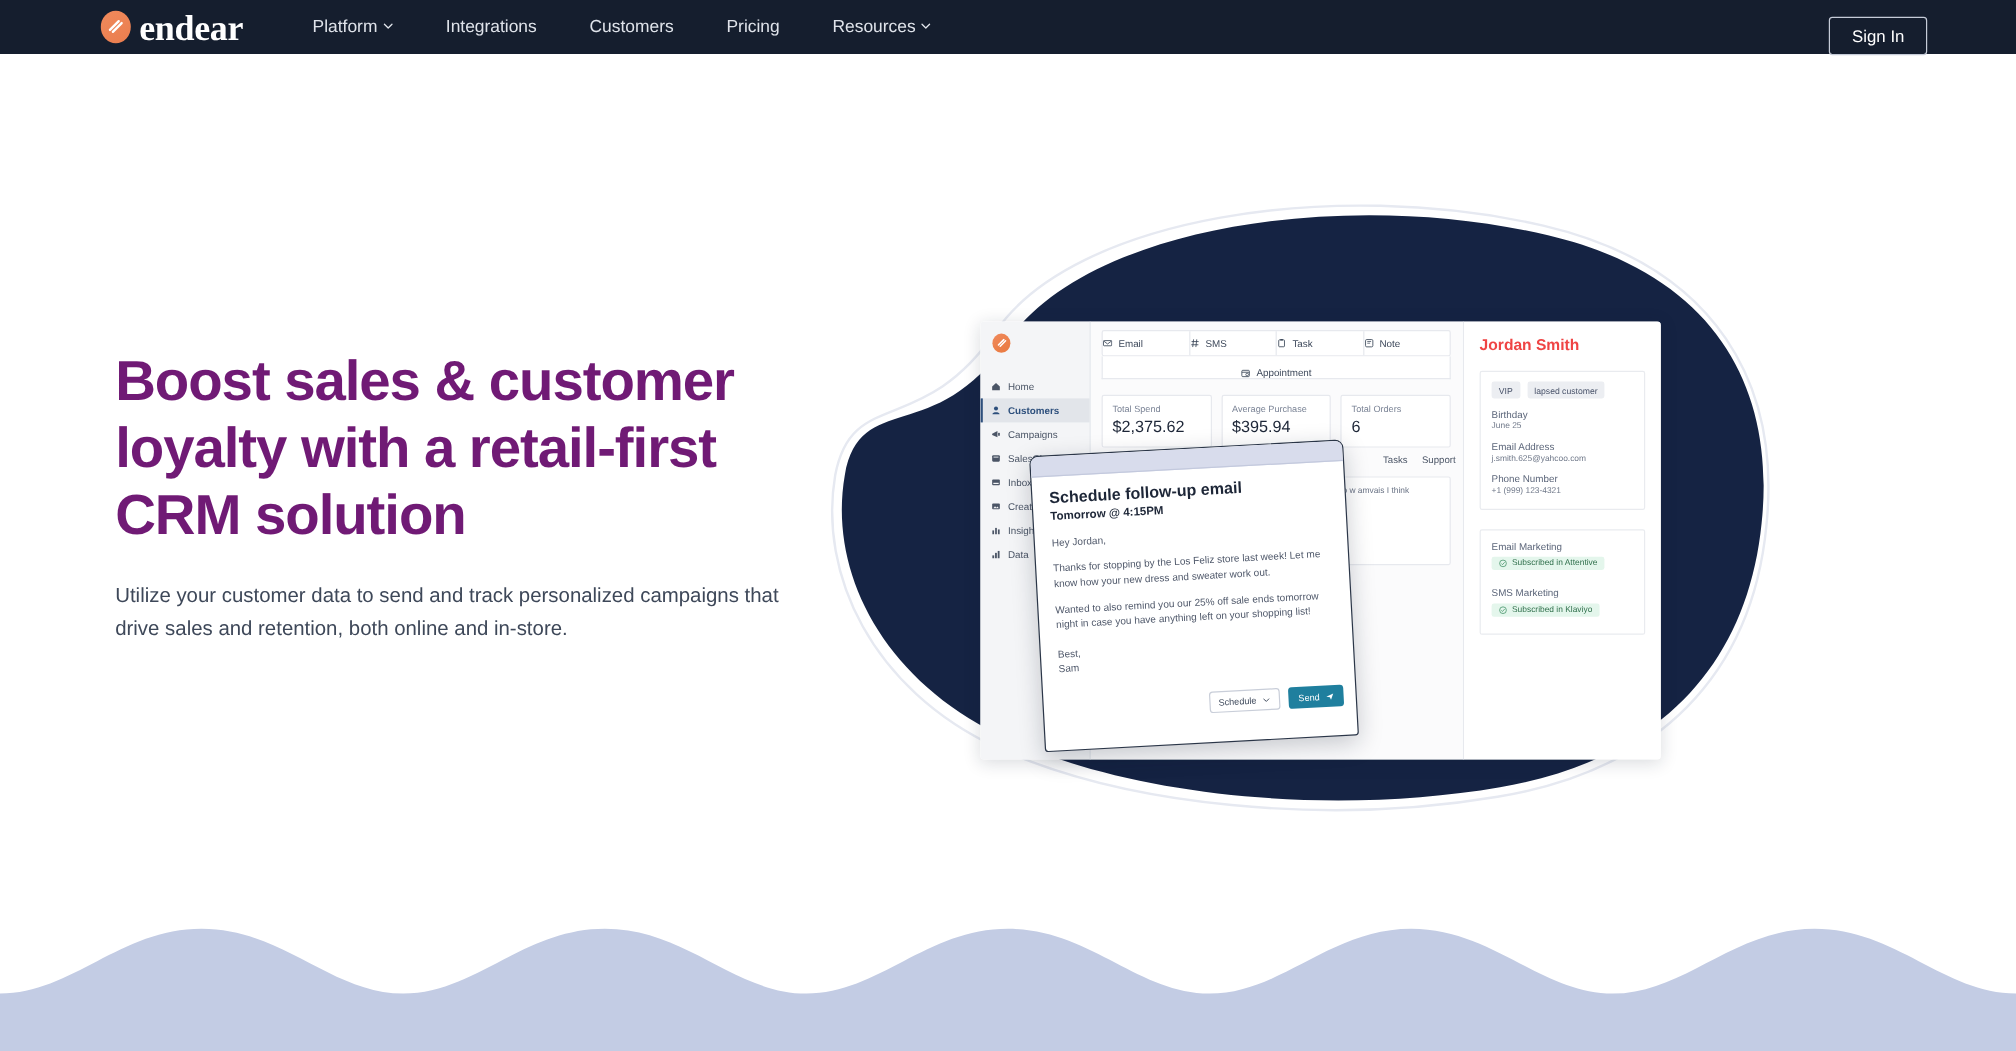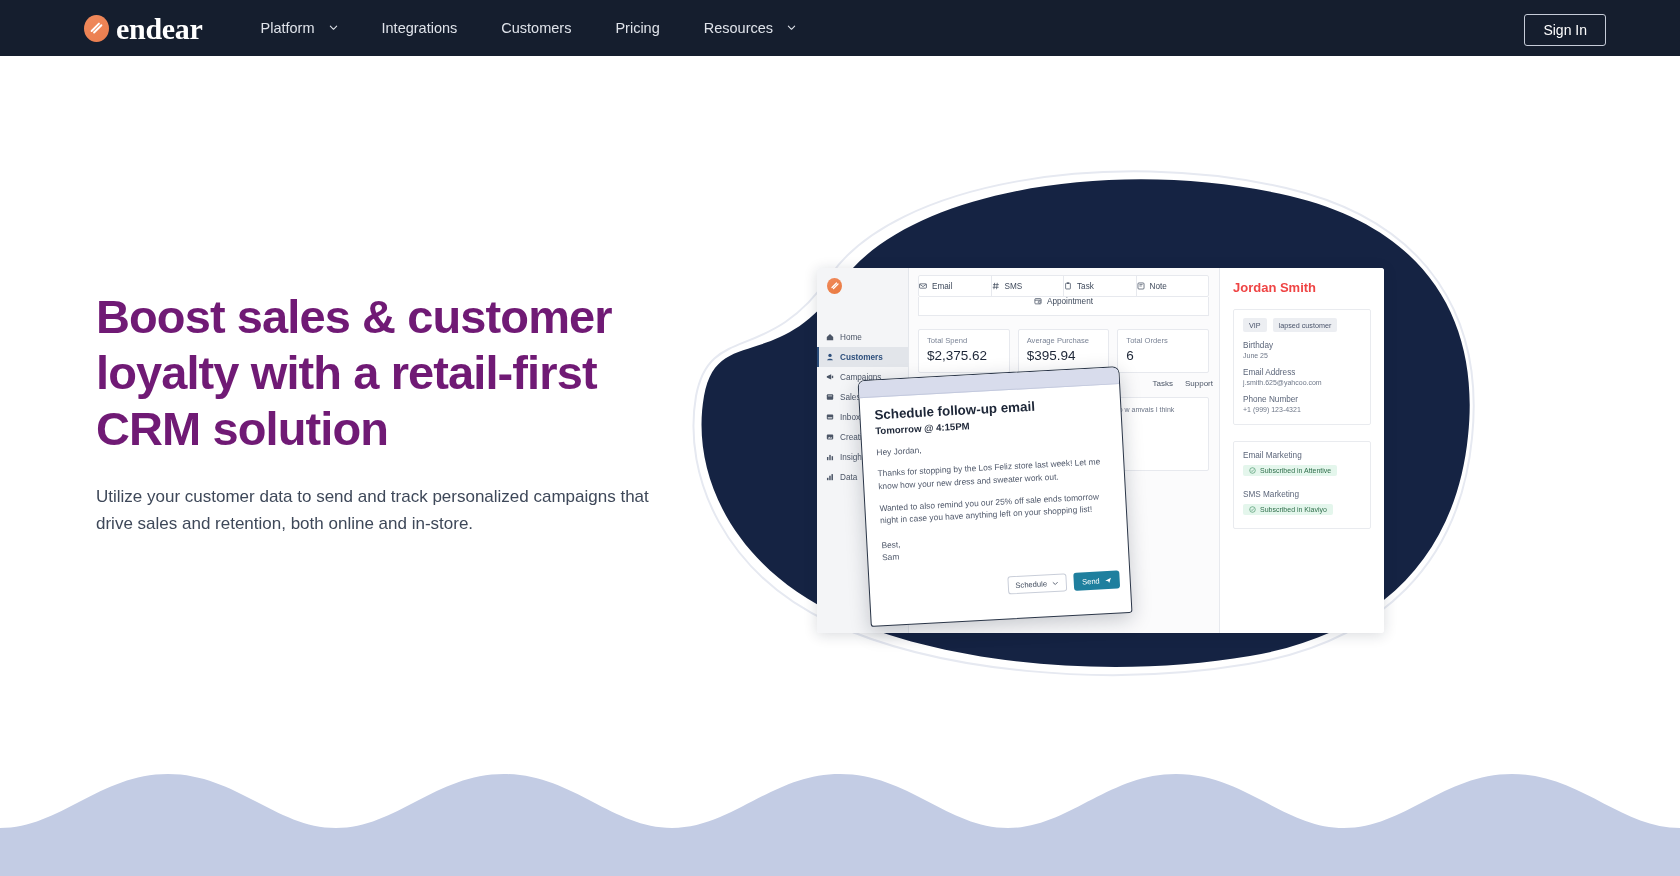--- a/index.html
+++ b/index.html
@@ -6,21 +6,21 @@
   html, body {
     width: 1680px; height: 876px;
     overflow: hidden;
     background: #ffffff;
     font-family: "Liberation Sans", sans-serif;
   }
 
   
   .navbar {
     position: absolute; top: 0; left: 0;
-    width: 1680px; height: 56px;
+    width: 1680px; height: 45px;
     background: #151e2e;
     display: flex; align-items: center;
   }
   .brand {
     display: flex; align-items: center;
     margin-left: 84px; gap: 7px;
     cursor: pointer;
   }
   .brand-mark {
     width: 25px; height: 27px;
@@ -40,21 +40,21 @@
     position: relative; top: 1px;
   }
   .nav-links {
     display: flex; align-items: center;
     margin-left: 36px;
   }
   .nav-link {
     color: #dfe3ea;
     font-size: 14.5px;
     padding: 0 22px;
-    display: flex; align-items: center; gap: 14px;
+    display: flex; align-items: center; gap: 4px;
     cursor: pointer;
     white-space: nowrap;
   }
   .caret {
     width: 9px; height: 9px;
     display: inline-block;
     position: relative; top: -1px;
   }
   .caret svg { display: block; width: 9px; height: 9px; }
   .signin {
@@ -123,21 +123,21 @@
     height: 36px;
     display: flex; align-items: center;
     padding-left: 10px;
   }
   .app-logo-mark {
     width: 15px; height: 16px; border-radius: 50%;
     background: linear-gradient(150deg, #f08a5c, #e9793f);
     display:flex;align-items:center;justify-content:center;
   }
   .app-logo-mark svg { width: 8px; height: 8px; display:block; }
-  .side-items { margin-top: 23px; }
+  .side-items { margin-top: 8px; }
   .side-item {
     display: flex; align-items: center; gap: 6px;
     height: 20px;
     padding-left: 9px;
     font-size: 8.2px;
     color: #4b5566;
     cursor: pointer;
   }
   .side-item.active {
     background: #e2e5ea;
@@ -170,21 +170,21 @@
     cursor: pointer;
   }
   .compose-tab:last-child { border-right: none; }
   .compose-tab svg { width: 8px; height: 8px; display: block; }
   .compose-row2 {
     margin: 0 10px 0 9px;
     border: 1px solid #e7e9ee;
     border-top: none;
     background: #fff;
     height: 19px;
-    display: flex; align-items: flex-start; justify-content: center;
+    display: flex; align-items: flex-end; justify-content: center;
     gap: 5px;
     font-size: 8.2px;
     color: #3f4a5c;
     cursor: pointer;
   }
   .compose-row2 svg { width: 8px; height: 8px; display:block; }
 
   .stats {
     display: flex; gap: 8px;
     margin: 13px 10px 0 9px;

